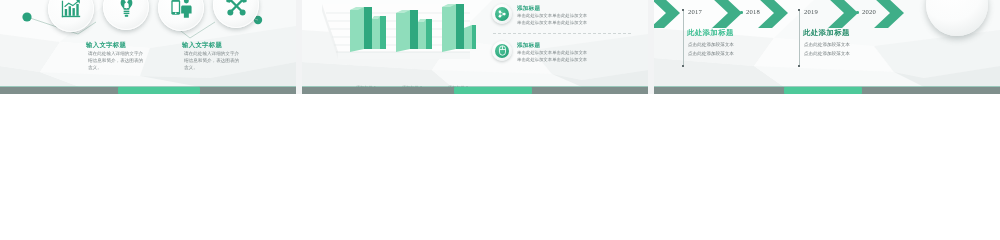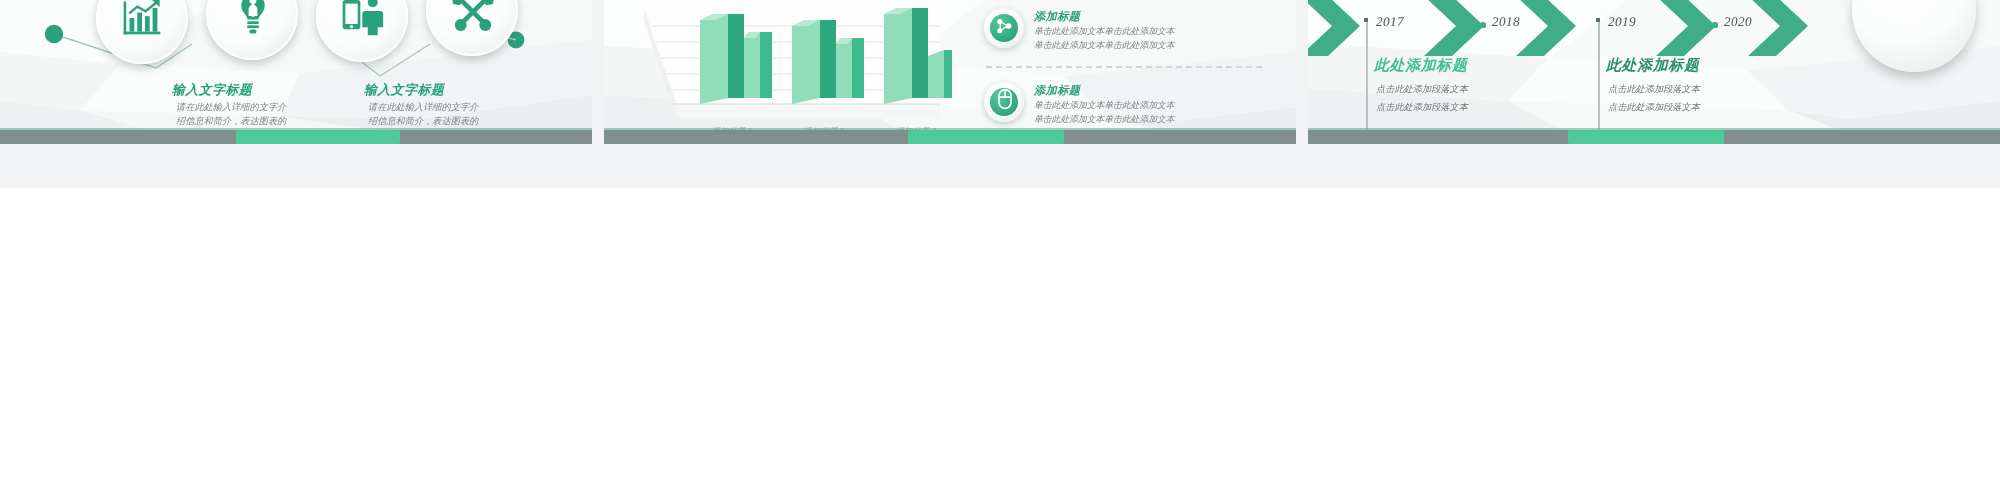--- a/index.html
+++ b/index.html
@@ -12,25 +12,24 @@
   #strip {
     position: relative;
     width: 1000px; height: 94px;
     display: flex;
     background: #f2f3f4;
   }
 
   
   .slide {
     position: relative;
-    height: 72px;
+    height: 94px;
     overflow: hidden;
     background: linear-gradient(150deg,#ffffff 0%,#fdfdfd 40%,#f4f5f6 100%);
     flex: none;
-    font-style: italic;
   }
   .slide-gap { width: 6px; height: 94px; background: #f2f3f4; flex: none; }
 
   
   .poly {
     position: absolute; inset: 0;
     pointer-events: none;
   }
   .poly svg { width: 100%; height: 100%; display: block; }
 

